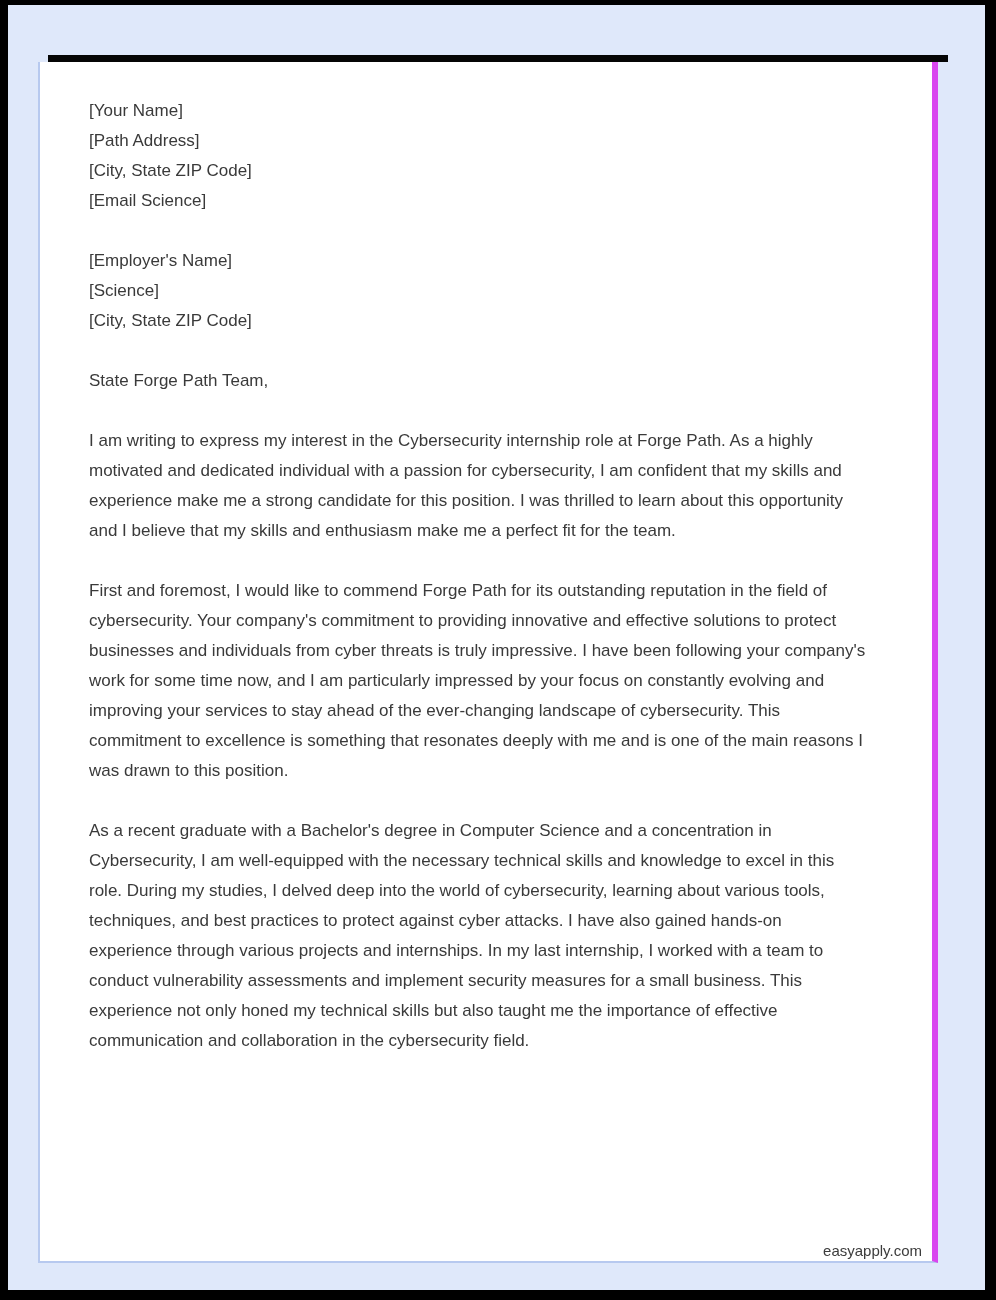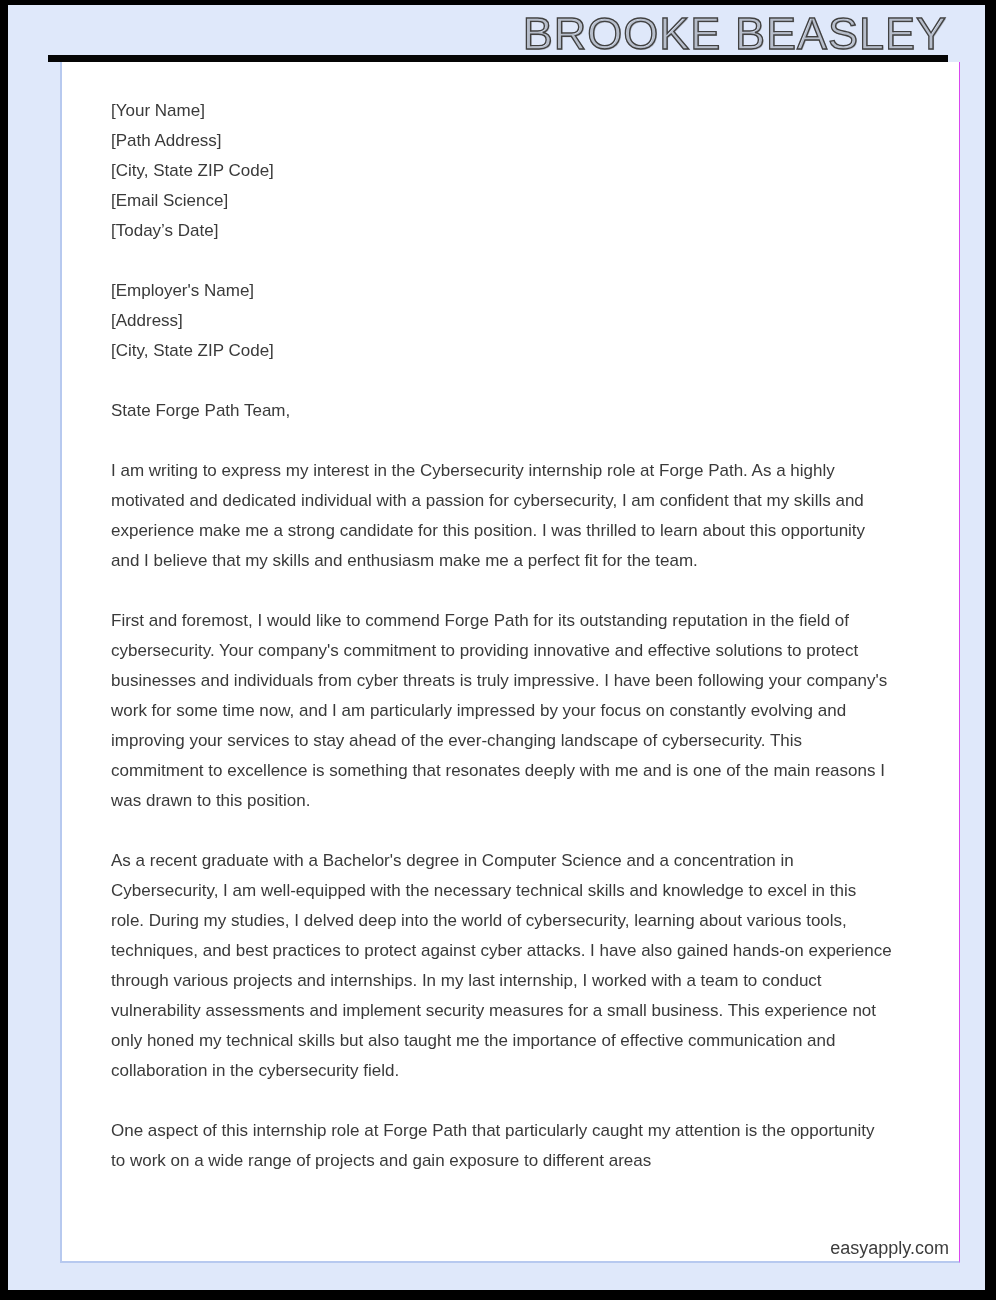--- a/index.html
+++ b/index.html
@@ -31,80 +31,77 @@
     white-space: nowrap;
   }
   .top-bar {
     position: absolute;
     left: 40px; top: 50px;
     width: 900px; height: 7px;
     background: #050505;
   }
   .page {
     position: absolute;
-    left: 52px; top: 57px;
+    left: 30px; top: 57px;
     width: 900px; height: 1201px;
     box-sizing: border-box;
     background: #ffffff;
     border-left: 2px solid #b7c9ef;
-    border-right: 1px solid #d946ef;
+    border-right: 6px solid #d946ef;
     border-bottom: 2px solid #b7c9ef;
     overflow: visible;
   }
   .content {
     position: relative;
     padding: 34px 50px 0 49px;
     font-size: 17px;
     line-height: 30px;
     color: #3a3a3a;
   }
   .block { margin: 0 0 30px 0; }
   .line { margin: 0; }
   .para { margin: 0 16px 30px 0; }
   .watermark {
     position: absolute;
     right: 10px; bottom: 2px;
-    font-size: 18px;
+    font-size: 15px;
     color: #3c3c3c;
     white-space: nowrap;
   }
 </style>
 </head>
 <body>
 
 <div class="screen">
 
-  <div class="header-title">BROOKE BEASLEY</div>
 
   <div class="top-bar"></div>
 
   <div class="page">
     <div class="content">
 
       <div class="block">
         <p class="line">[Your Name]</p>
         <p class="line">[Path Address]</p>
         <p class="line">[City, State ZIP Code]</p>
         <p class="line">[Email Science]</p>
-        <p class="line">[Today’s Date]</p>
       </div>
 
       <div class="block">
         <p class="line">[Employer's Name]</p>
-        <p class="line">[Address]</p>
+        <p class="line">[Science]</p>
         <p class="line">[City, State ZIP Code]</p>
       </div>
 
       <div class="block">
         <p class="line">State Forge Path Team,</p>
       </div>
 
       <p class="para">I am writing to express my interest in the Cybersecurity internship role at Forge Path. As a highly motivated and dedicated individual with a passion for cybersecurity, I am confident that my skills and experience make me a strong candidate for this position. I was thrilled to learn about this opportunity and I believe that my skills and enthusiasm make me a perfect fit for the team.</p>
       <p class="para">First and foremost, I would like to commend Forge Path for its outstanding reputation in the field of cybersecurity. Your company's commitment to providing innovative and effective solutions to protect businesses and individuals from cyber threats is truly impressive. I have been following your company's work for some time now, and I am particularly impressed by your focus on constantly evolving and improving your services to stay ahead of the ever-changing landscape of cybersecurity. This commitment to excellence is something that resonates deeply with me and is one of the main reasons I was drawn to this position.</p>
       <p class="para">As a recent graduate with a Bachelor's degree in Computer Science and a concentration in Cybersecurity, I am well-equipped with the necessary technical skills and knowledge to excel in this role. During my studies, I delved deep into the world of cybersecurity, learning about various tools, techniques, and best practices to protect against cyber attacks. I have also gained hands-on experience through various projects and internships. In my last internship, I worked with a team to conduct vulnerability assessments and implement security measures for a small business. This experience not only honed my technical skills but also taught me the importance of effective communication and collaboration in the cybersecurity field.</p>
-      <p class="para">One aspect of this internship role at Forge Path that particularly caught my attention is the opportunity to work on a wide range of projects and gain exposure to different areas</p>
 
     </div>
 
     <div class="watermark">easyapply.com</div>
   </div>
 
 </div>
 
 </body></html>

